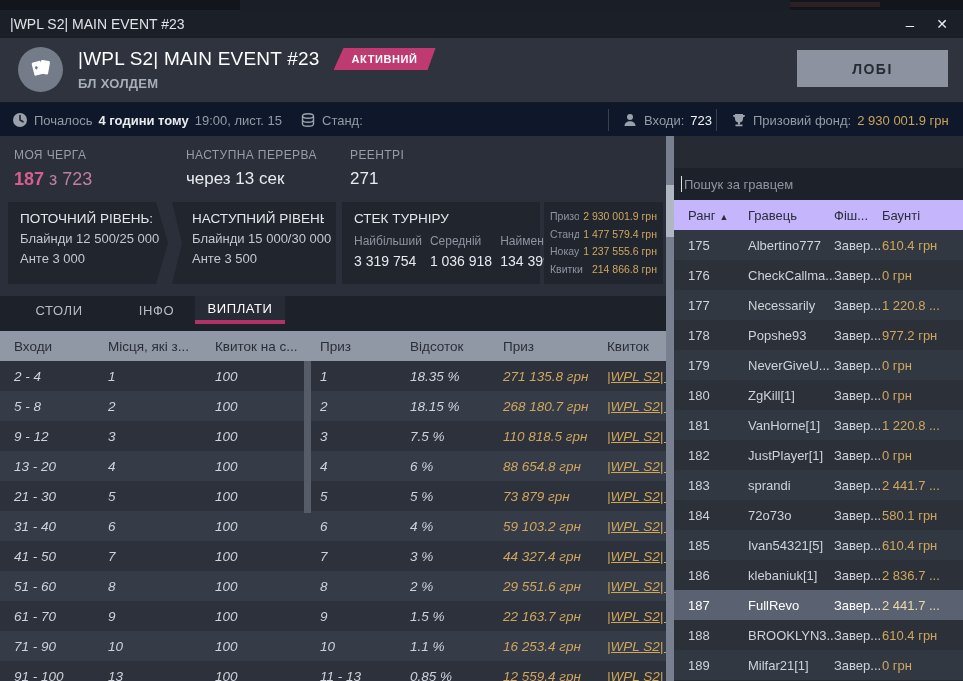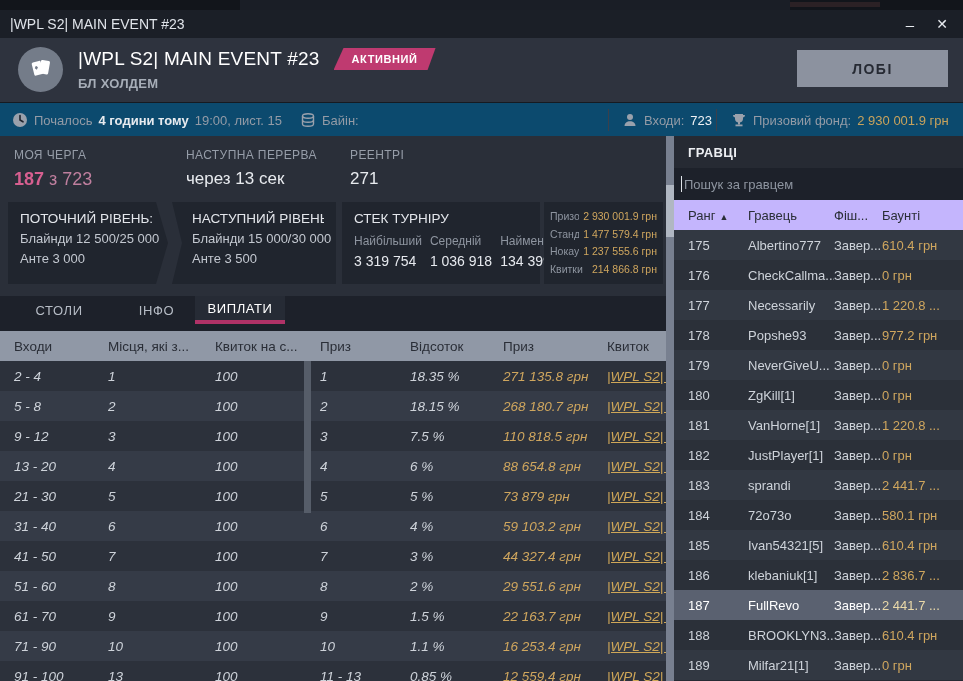--- a/index.html
+++ b/index.html
@@ -27,21 +27,21 @@
   .hline{position:absolute;left:78px;top:10px;display:flex;align-items:center;}
   .htitle{font-size:19px;color:#fff;letter-spacing:.2px;white-space:nowrap;}
   .badge{margin-left:14px;background:#bf3a70;color:#fff;font-size:11px;font-weight:bold;letter-spacing:.6px;
          padding:5px 18px;clip-path:polygon(10px 0,100% 0,calc(100% - 8px) 100%,0 100%);}
   .hsub{position:absolute;left:78px;top:38px;font-size:13px;font-weight:bold;color:#a7aeb8;letter-spacing:.3px;}
   .lobby-btn{position:absolute;right:15px;top:12px;width:151px;height:37px;background:#8c929f;border:none;
              color:#262a33;font-weight:bold;font-size:14px;letter-spacing:1.5px;display:flex;align-items:center;justify-content:center;cursor:pointer;
              font-family:"Liberation Sans","DejaVu Sans",sans-serif;}
 
   
-  .infobar{left:0;top:102px;width:963px;height:34px;background:#0c4a6e;border-top:1px solid #161a21;border-bottom:1px solid #161a21;font-size:13px;}
+  .infobar{left:0;top:102px;width:963px;height:34px;background:#0f172a;border-top:1px solid #161a21;border-bottom:1px solid #161a21;font-size:13px;}
   .isec{position:absolute;top:0;height:34px;display:flex;align-items:center;gap:6px;white-space:nowrap;}
   .ilab{color:#949ba6;}
   .ibold{color:#e8ebef;font-weight:bold;}
   .iwhite{color:#f0f2f5;}
   .imoney{color:#c9a35c;}
   .idiv{position:absolute;top:6px;width:1px;height:22px;background:#3a404c;}
   .icn{width:16px;height:16px;flex:none;}
 
   
   .main{left:0;top:136px;width:666px;height:545px;background:#2a2f39;}
@@ -160,21 +160,21 @@
       <span class="ilab">Почалось</span>
       <span class="ibold">4 години тому</span>
       <span class="ilab">19:00, лист. 15</span>
     </div>
     <div class="isec" style="left:300px;">
       <svg class="icn" viewBox="0 0 16 16">
           <ellipse cx="8" cy="4" rx="5.5" ry="2.2" fill="none" stroke="#9aa1ac" stroke-width="1.4"></ellipse>
           <path d="M2.5 4 v4 c0 1.2 2.5 2.2 5.5 2.2 s5.5-1 5.5-2.2 v-4" fill="none" stroke="#9aa1ac" stroke-width="1.4"></path>
           <path d="M2.5 8 v4 c0 1.2 2.5 2.2 5.5 2.2 s5.5-1 5.5-2.2 v-4" fill="none" stroke="#9aa1ac" stroke-width="1.4"></path>
         </svg>
-      <span class="ilab">Байін:</span>
+      <span class="ilab">Станд:</span>
     </div>
     <div class="idiv" style="left:608px;"></div>
     <div class="isec" style="left:622px;">
       <svg class="icn" viewBox="0 0 16 16">
           <circle cx="8" cy="5" r="3" fill="#9aa1ac"></circle>
           <path d="M2.5 14 c0-3 2.5-4.8 5.5-4.8 s5.5 1.8 5.5 4.8z" fill="#9aa1ac"></path>
         </svg>
       <span class="ilab">Входи:</span>
       <span class="iwhite">723</span>
     </div>
@@ -378,23 +378,20 @@
     <div class="pay-scroll">
       <div class="pay-thumb"></div>
     </div>
   </div>
 
   <div class="abs main-scroll">
     <div class="main-thumb"></div>
   </div>
 
   <div class="abs players">
-    <div class="ptitlebar">
-      <span>ГРАВЦІ</span>
-    </div>
     <div class="psearch">
       <input type="text" value="" placeholder="Пошук за гравцем" style="">
       <div class="caret"></div>
     </div>
     <div class="ghead ggrid">
       <div class="gc gcL"><span>Ранг</span><span class="sorticn">▲</span></div>
       <div class="gc">Гравець</div>
       <div class="gc">Фіш...</div>
       <div class="gc">Баунті</div>
     </div>

